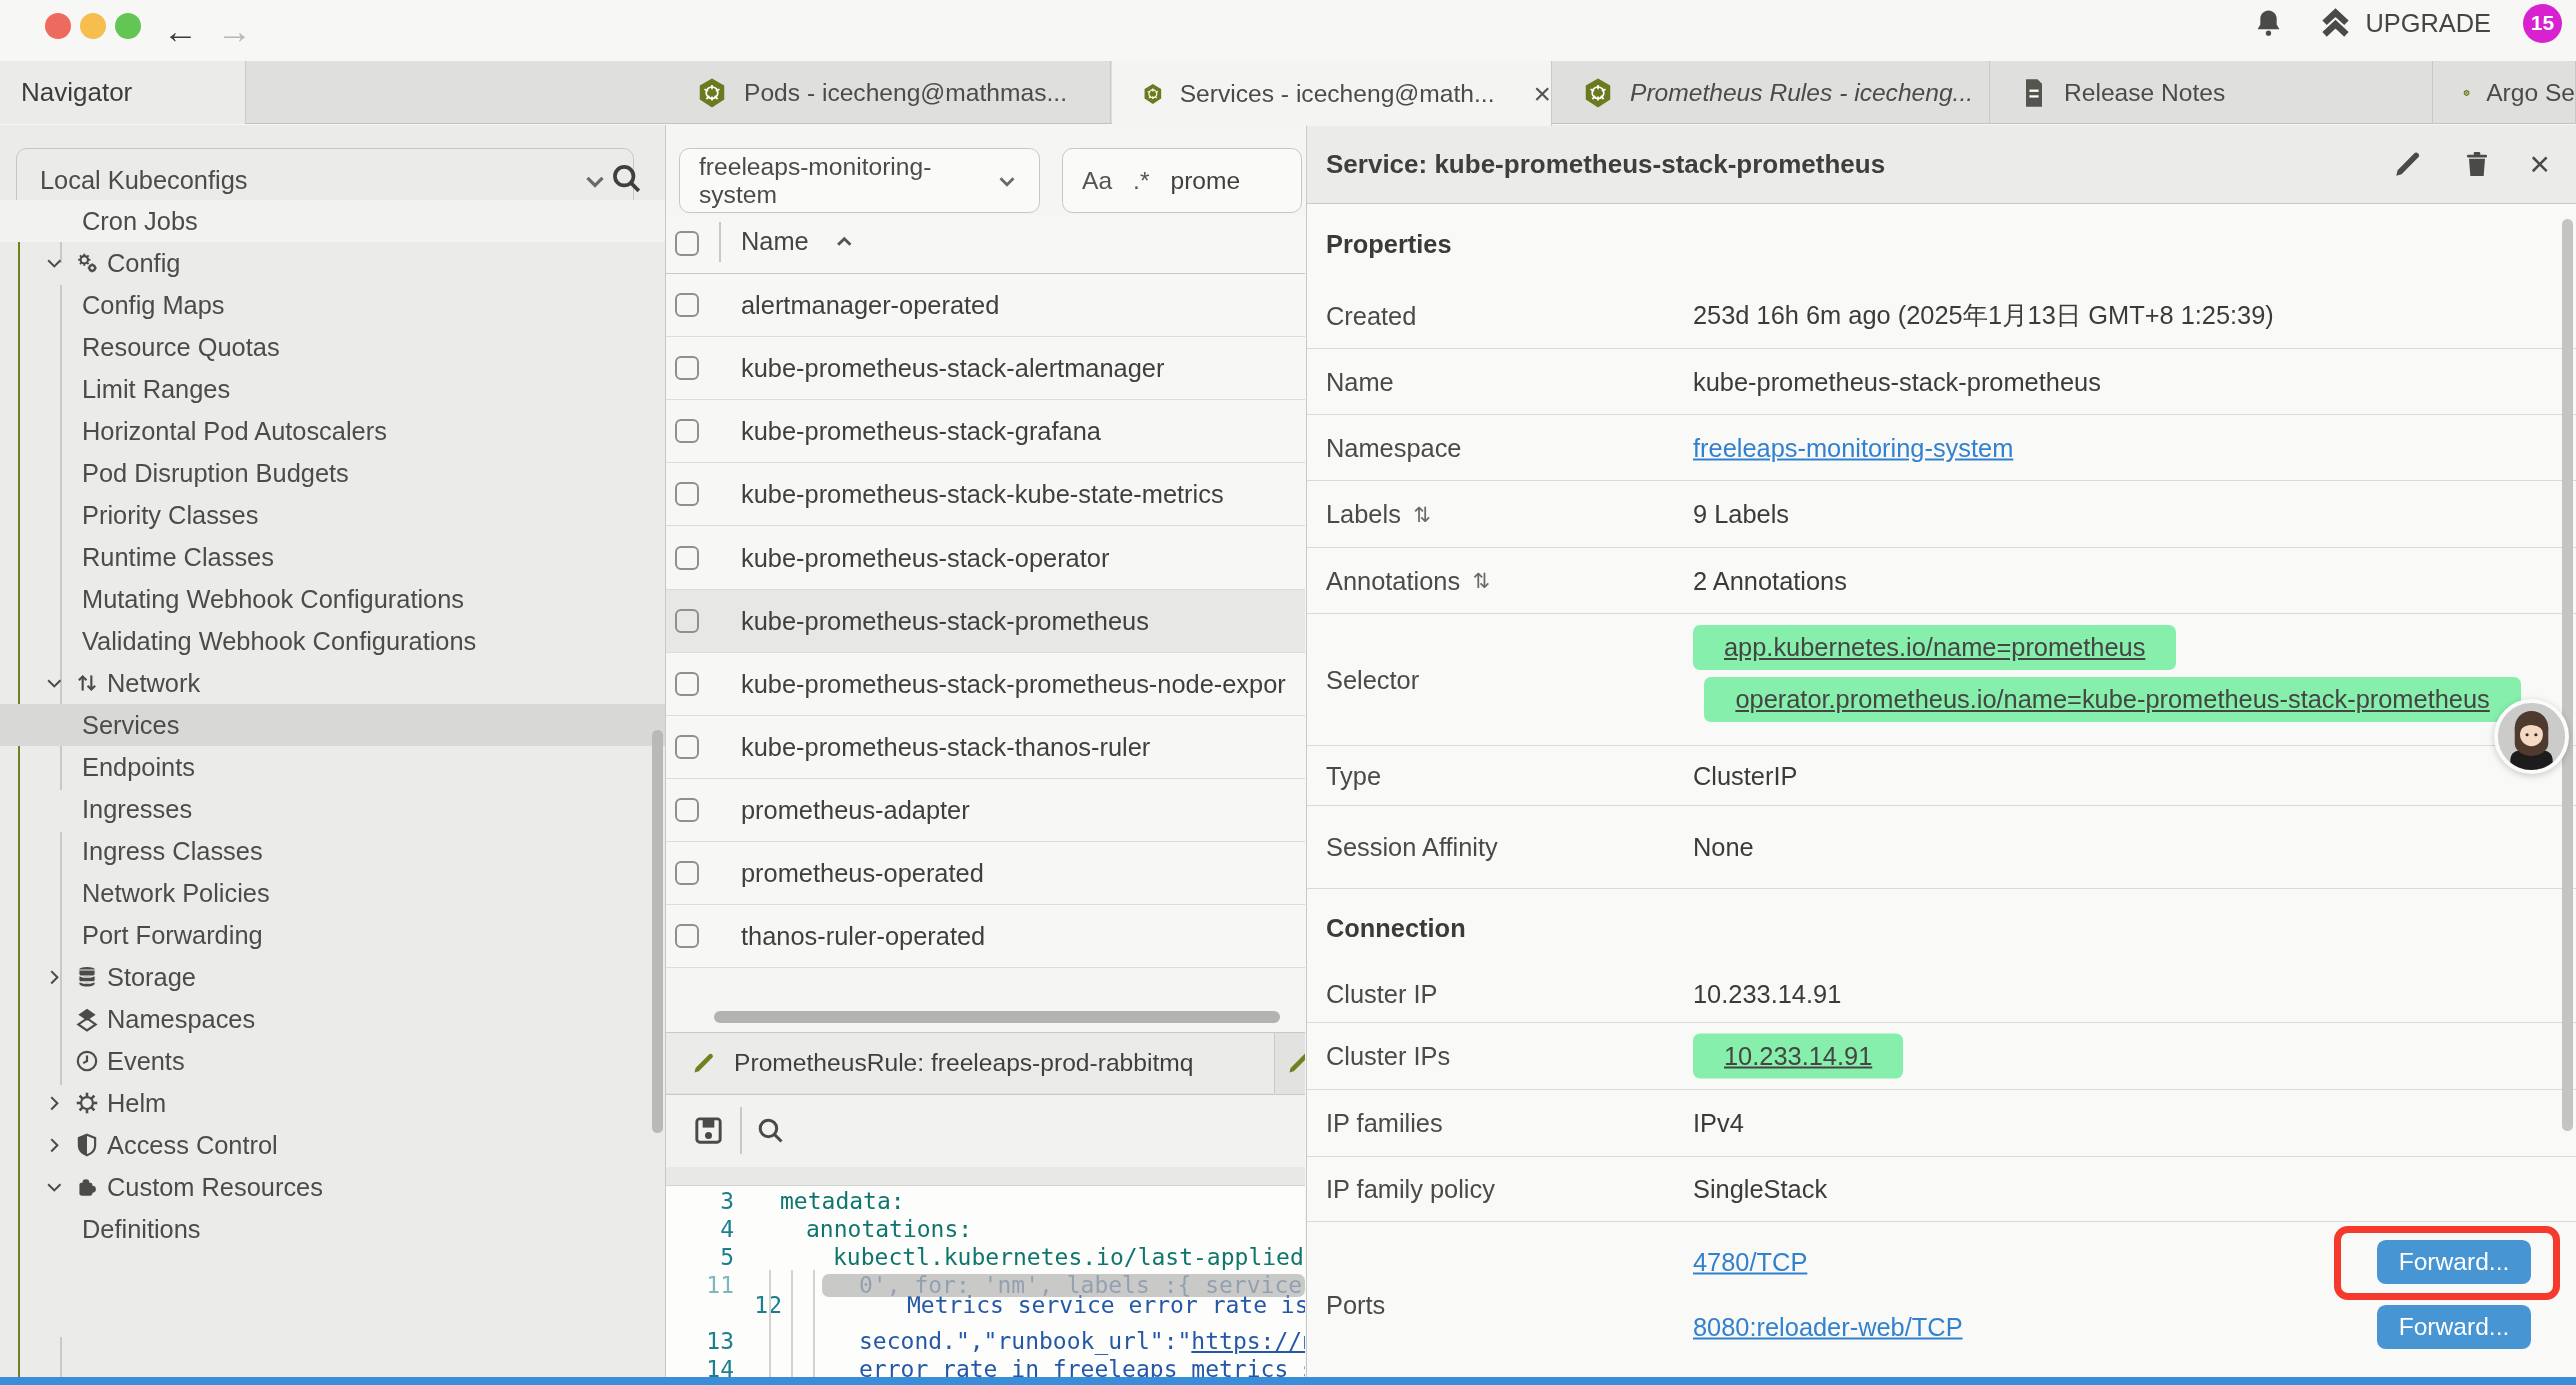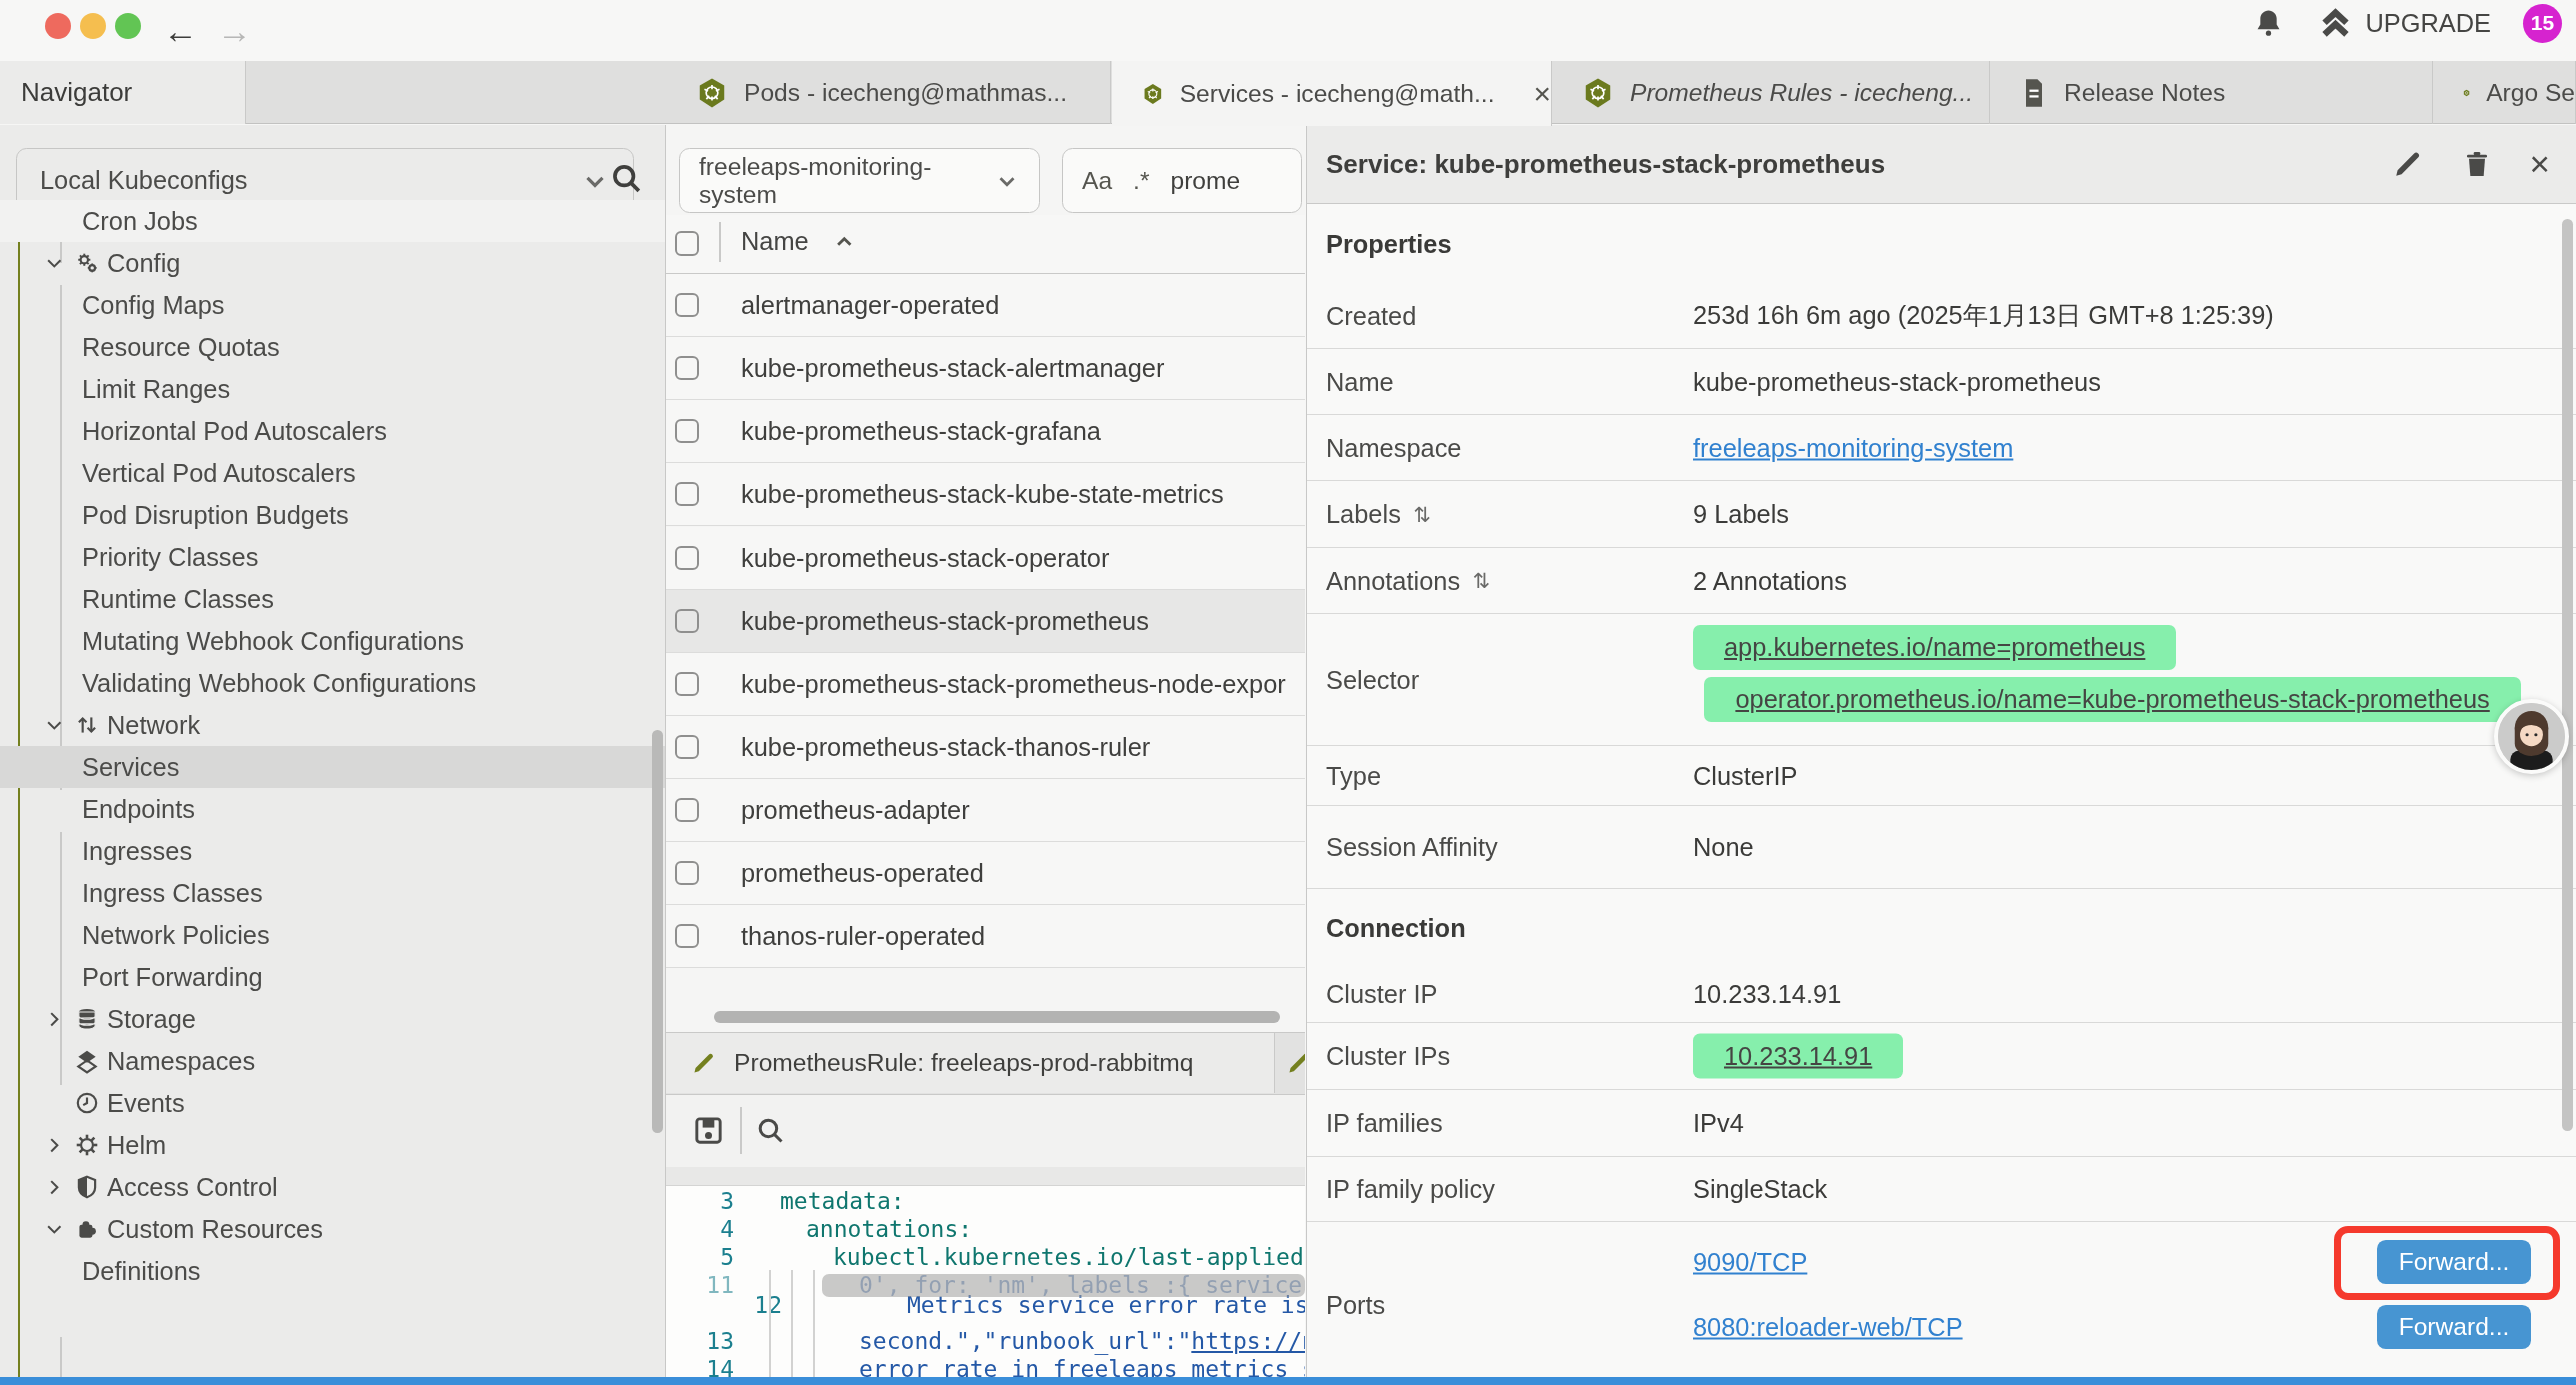--- a/index.html
+++ b/index.html
@@ -288,23 +288,20 @@
         <div class="treerow child">
           <span class="tlabel">Resource Quotas</span>
         </div>
         <div class="treerow child">
           <span class="tlabel">Limit Ranges</span>
         </div>
         <div class="treerow child">
           <span class="tlabel">Horizontal Pod Autoscalers</span>
         </div>
         <div class="treerow child">
-          <span class="tlabel">Vertical Pod Autoscalers</span>
-        </div>
-        <div class="treerow child">
           <span class="tlabel">Pod Disruption Budgets</span>
         </div>
         <div class="treerow child">
           <span class="tlabel">Priority Classes</span>
         </div>
         <div class="treerow child">
           <span class="tlabel">Runtime Classes</span>
         </div>
         <div class="treerow child">
           <span class="tlabel">Mutating Webhook Configurations</span>
@@ -663,21 +660,21 @@
           <span class="dlabel">
             <span>IP family policy</span>
           </span>
           <span class="dvalue">SingleStack</span>
         </div>
         <div class="drow" style="height: 166px;">
           <span class="dlabel">
             <span>Ports</span>
           </span>
           <div class="portrow" style="top: 7px;">
-            <span class="portlink dlink">9090/TCP</span>
+            <span class="portlink dlink">4780/TCP</span>
             <button class="fwdbtn">Forward...</button>
           </div>
           <div class="portrow" style="top: 72px;">
             <span class="portlink dlink">8080:reloader-web/TCP</span>
             <button class="fwdbtn">Forward...</button>
           </div>
         </div>
       </div>
   </div>
   <div class="abs dthumb"></div>

